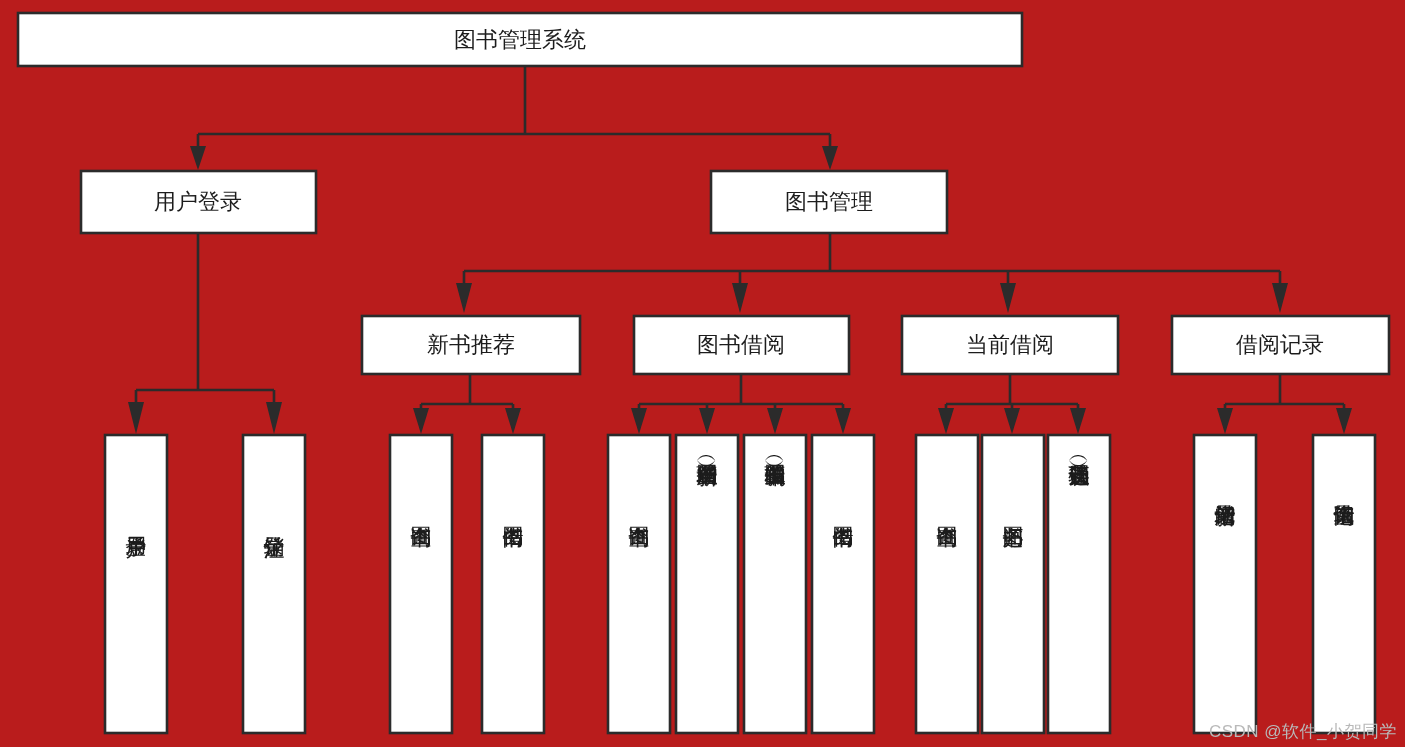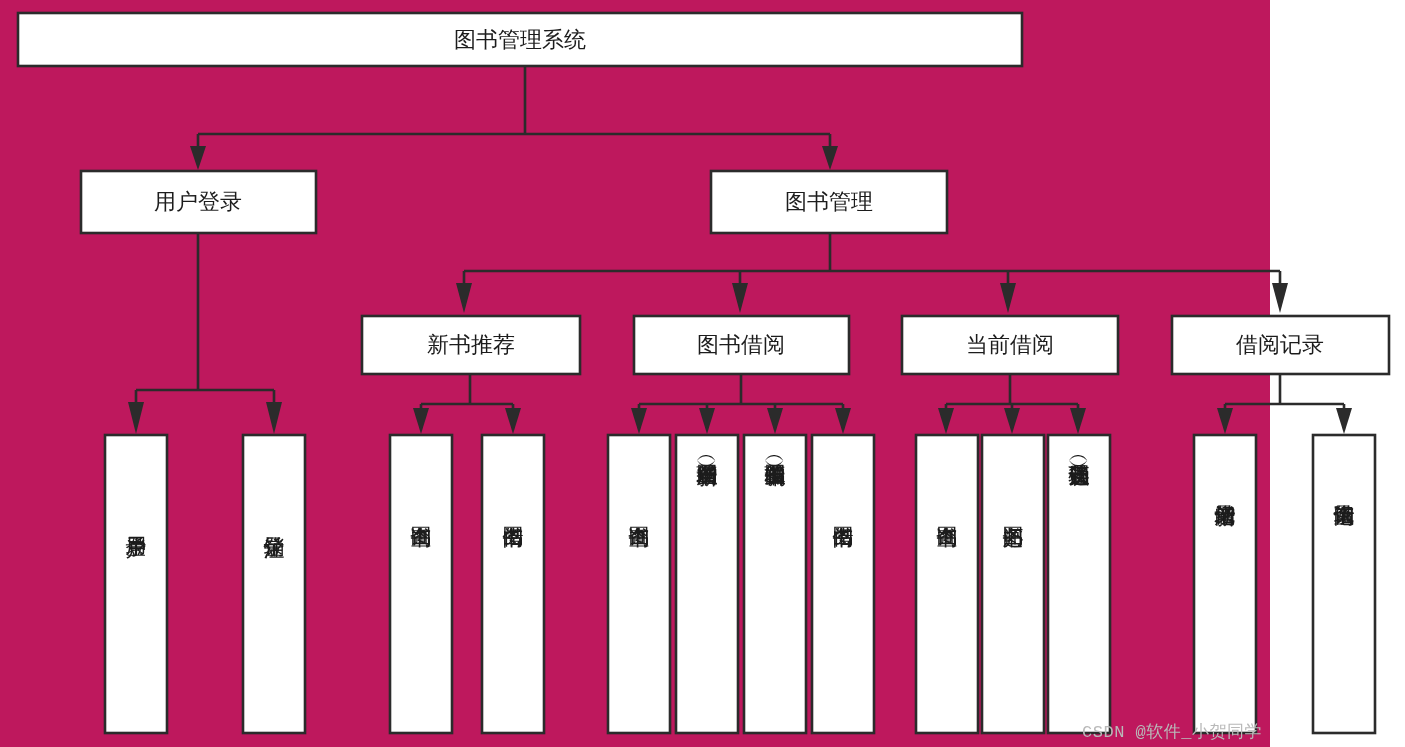--- a/index.html
+++ b/index.html
@@ -9,23 +9,23 @@
     background: #ffffff;
   }
   body {
     font-family: "DejaVu Sans", "Liberation Sans", sans-serif;
     width: 1405px;
     height: 747px;
     overflow: hidden;
   }
   #diagram-root {
     position: relative;
-    width: 1270px;
+    width: 1405px;
     height: 747px;
-    background: #be185d;
+    background: #b91c1c;
   }
   svg#diagram-svg {
     position: absolute;
     top: 0;
     left: 0;
     width: 1405px;
     height: 747px;
     display: block;
   }
   .node-box {
@@ -53,21 +53,21 @@
   .node-label-vertical {
     fill: #1c1c1c;
     font-family: "DejaVu Sans", "Liberation Sans", sans-serif;
     font-size: 21px;
     text-anchor: middle;
   }
   .watermark {
     position: absolute;
     right: 8px;
     bottom: 4px;
-    font-family: Liberation Mono, monospace;
+    font-family: Liberation Sans, sans-serif;
     font-size: 17px;
     color: #b9b9b9;
     white-space: nowrap;
     letter-spacing: 0.5px;
     user-select: none;
   }
 </style>
 </head>
 <body>
 

